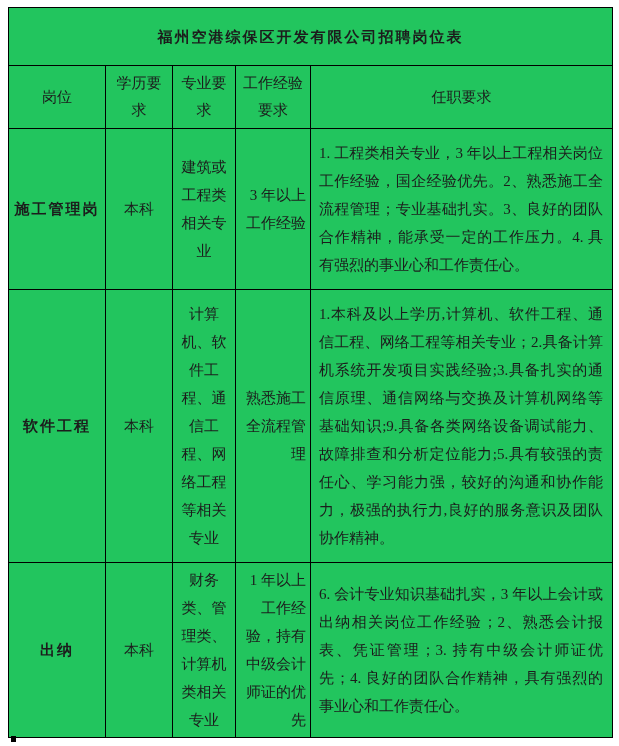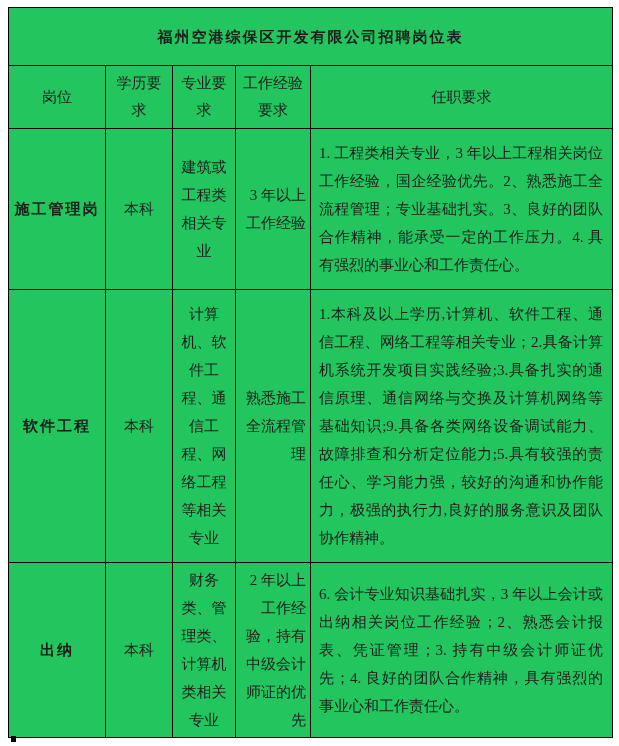--- a/index.html
+++ b/index.html
@@ -110,19 +110,19 @@
         <td class="cell-position">软件工程</td>
         <td class="cell-center">本科</td>
         <td class="cell-center">计算机、软件工程、通信工程、网络工程等相关专业</td>
         <td class="cell-experience">熟悉施工全流程管理</td>
         <td class="cell-requirements">1.本科及以上学历,计算机、软件工程、通信工程、网络工程等相关专业；2.具备计算机系统开发项目实践经验;3.具备扎实的通信原理、通信网络与交换及计算机网络等基础知识;9.具备各类网络设备调试能力、故障排查和分析定位能力;5.具有较强的责任心、学习能力强，较好的沟通和协作能力，极强的执行力,良好的服务意识及团队协作精神。</td>
       </tr>
       <tr class="row-3">
         <td class="cell-position">出纳</td>
         <td class="cell-center">本科</td>
         <td class="cell-center">财务类、管理类、计算机类相关专业</td>
-        <td class="cell-experience">2 年以上工作经验，持有中级会计师证的优先</td>
+        <td class="cell-experience">1 年以上工作经验，持有中级会计师证的优先</td>
         <td class="cell-requirements">6. 会计专业知识基础扎实，3 年以上会计或出纳相关岗位工作经验；2、熟悉会计报表、凭证管理；3. 持有中级会计师证优先；4. 良好的团队合作精神，具有强烈的事业心和工作责任心。</td>
       </tr>
     </tbody>
   </table>
   <div class="stray-mark"></div>
 </div>
 
 </body></html>

